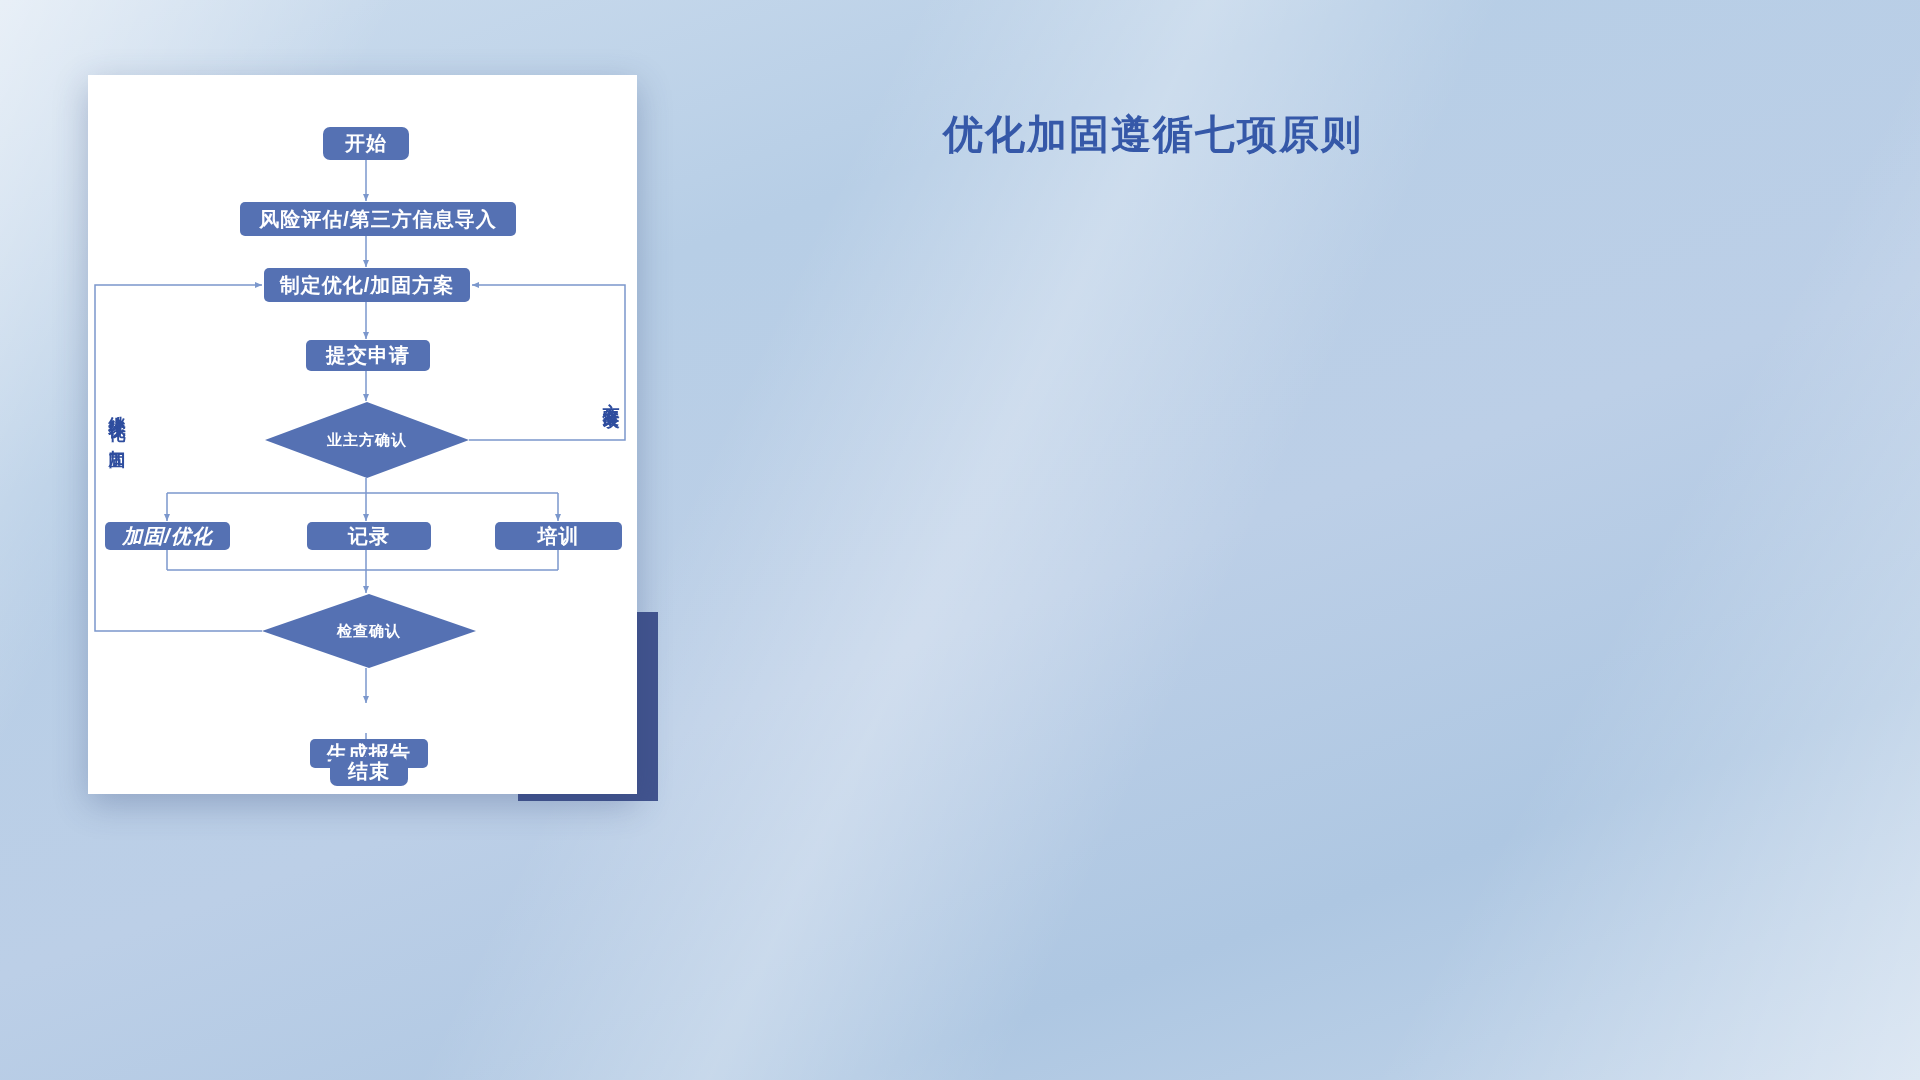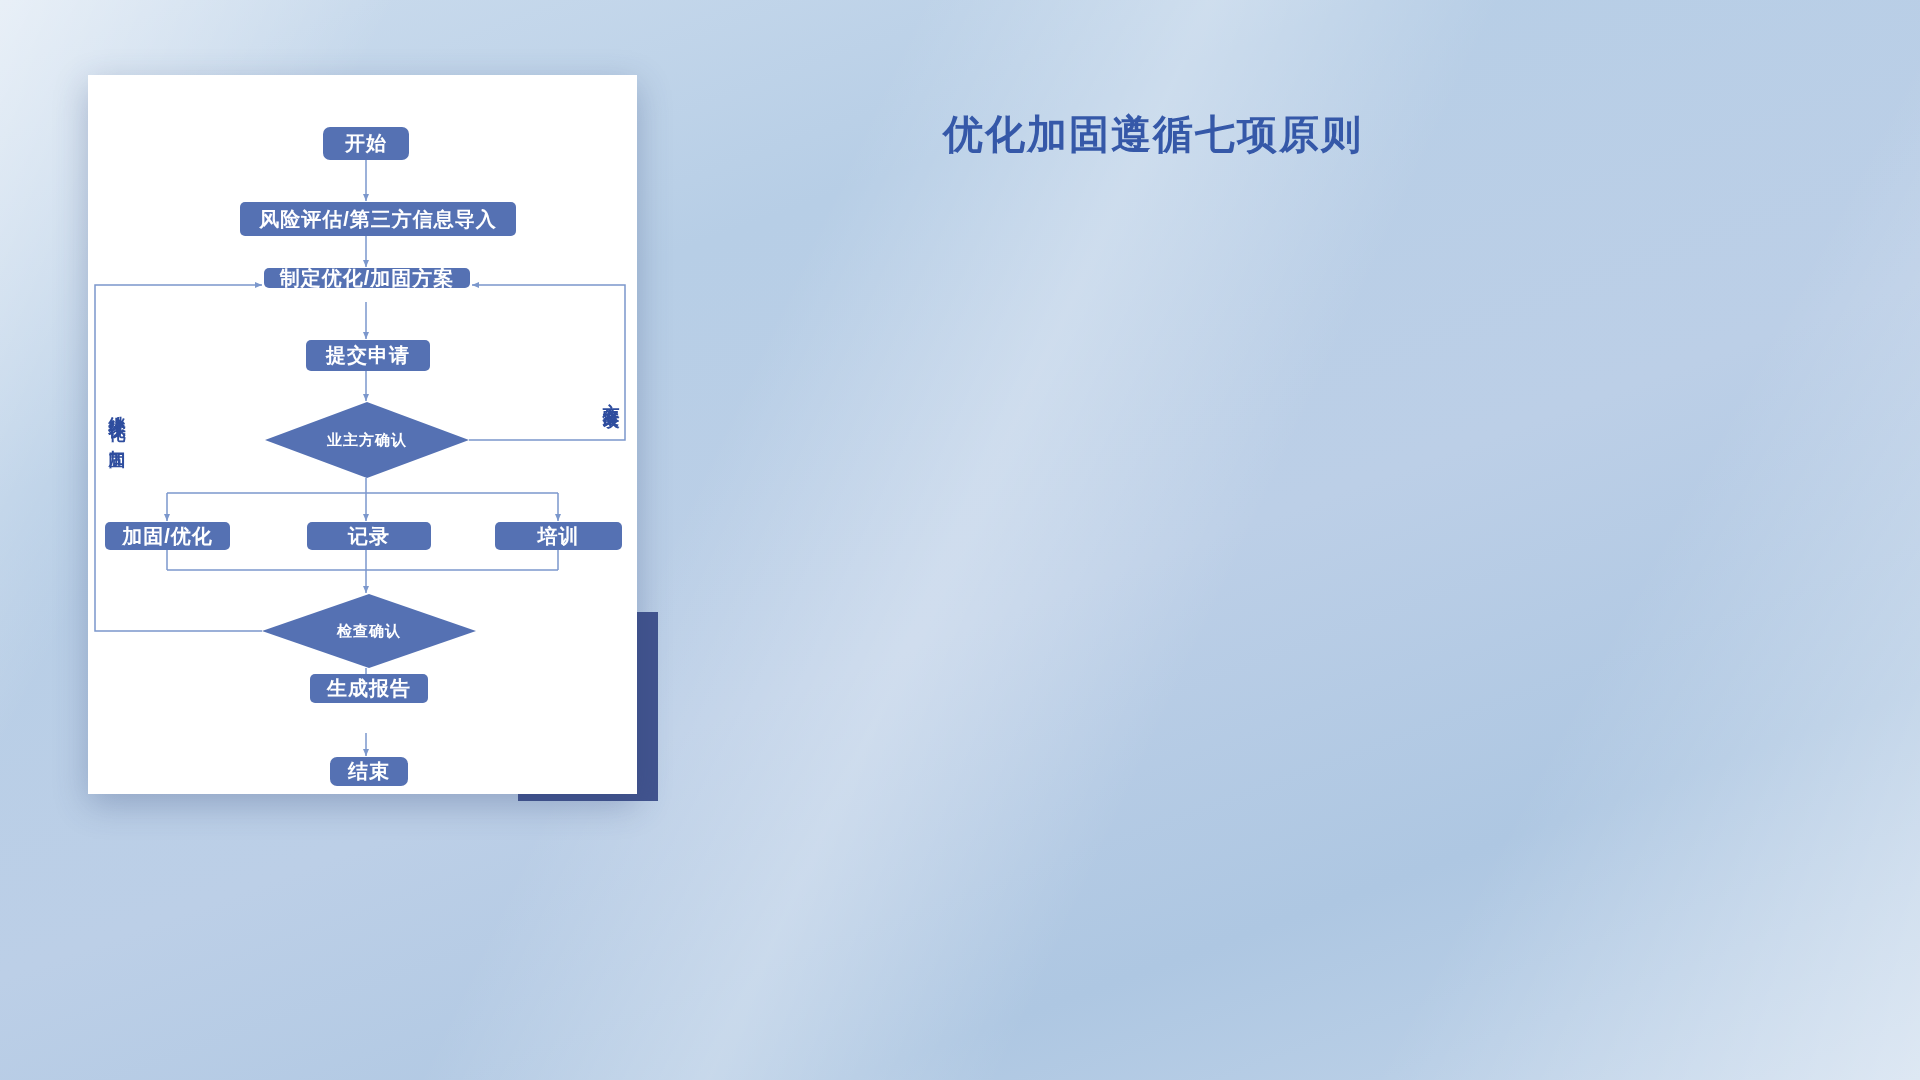--- a/index.html
+++ b/index.html
@@ -85,35 +85,35 @@
         <path d="M278 658 V681" marker-end="url(#arr)"></path>
         <path d="M174 556 H7 V210 H174" marker-end="url(#arr)"></path>
         <path d="M381 365 H537 V210 H384" marker-end="url(#arr)"></path>
       </g>
     </svg>
 
     <div class="node pill" style="left:235px; top:52px; width:86px; height:33px;">开始</div>
 
     <div class="node" style="left:152px; top:127px; width:276px; height:34px;">风险评估/第三方信息导入</div>
 
-    <div class="node" style="left:176px; top:193px; width:206px; height:20px;">制定优化/加固方案</div>
+    <div class="node" style="left:176px; top:193px; width:206px; height:34px;">制定优化/加固方案</div>
 
     <div class="node" style="left:218px; top:265px; width:124px; height:31px;">提交申请</div>
 
     <div class="node diamond" style="left:177px; top:327px; width:204px; height:76px;">业主方确认</div>
 
-    <div class="node" style="left:17px; top:447px; width:125px; height:28px;">加固/优化</div>
+    <div class="node" style="left:17px; top:447px; width:125px; height:28px;font-style:italic;">加固/优化</div>
 
     <div class="node" style="left:219px; top:447px; width:124px; height:28px;font-family:Liberation Mono, monospace;">记录</div>
 
     <div class="node" style="left:407px; top:447px; width:127px; height:28px;">培训</div>
 
     <div class="node diamond" style="left:174px; top:519px; width:214px; height:74px;">检查确认</div>
 
-    <div class="node" style="left:222px; top:599px; width:118px; height:29px;">生成报告</div>
+    <div class="node" style="left:222px; top:664px; width:118px; height:29px;">生成报告</div>
 
     <div class="node pill" style="left:242px; top:682px; width:78px; height:29px;">结束</div>
 
     <div class="vlabel" style="left:14px; top:248px; width:30px; height:198px;">继续优化/加固</div>
 
     <div class="vlabel" style="left:508px; top:245px; width:30px; height:152px;">方案修改</div>
   </div>
 
   <div class="panel-title">优化加固遵循七项原则</div>
 

